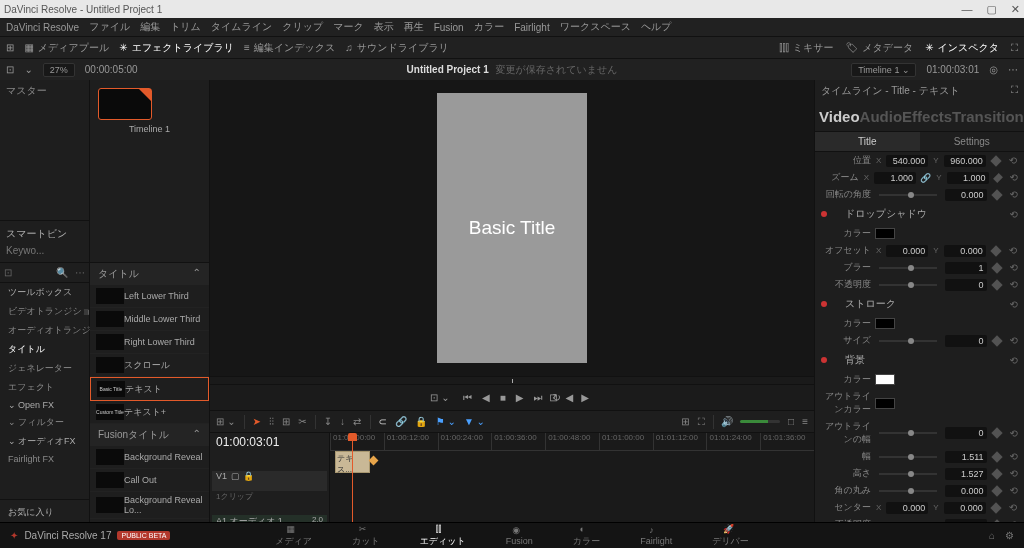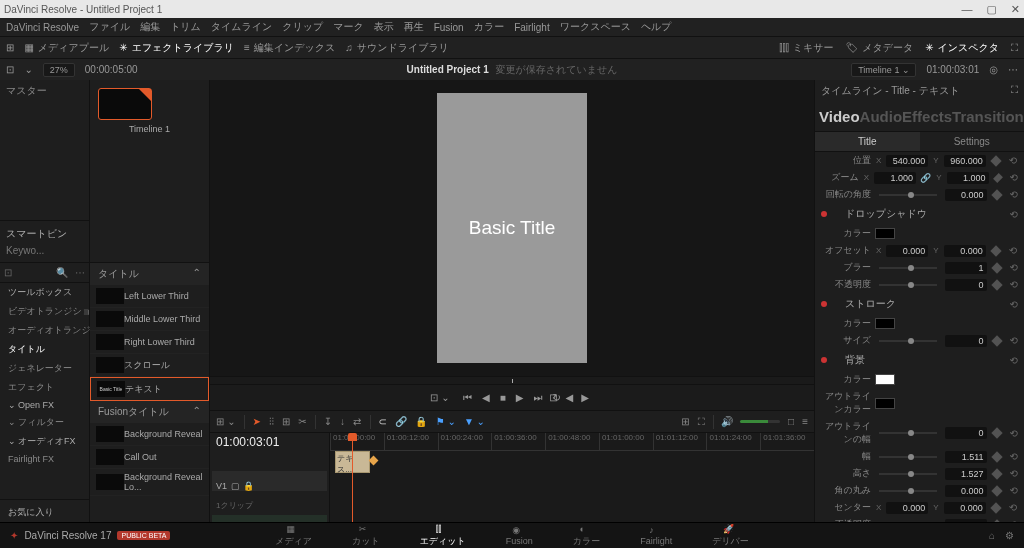--- a/index.html
+++ b/index.html
@@ -29,21 +29,21 @@
 .viewer { flex: 1; display:flex; align-items:center; justify-content:center; background: #161616; position:relative; }
 .canvas { width: 150px; height: 270px; background: #9a9a9a; display:flex; align-items:center; justify-content:center; color:#fff; font-size:19px; font-weight:400; }
 .transport { height: 26px; display:flex; align-items:center; justify-content:center; gap: 10px; border-top:1px solid #111; color:#999; }
 .transport .lft { position:absolute; left:220px; }
 .transport .rgt { position:absolute; right:225px; display:flex; gap:8px; }
 .tlbar { height: 22px; background:#1e1e1e; border-top:1px solid #111; display:flex; align-items:center; padding:0 6px; gap:8px; color:#888; }
 .tlbar .rtools { margin-left:auto; display:flex; gap:8px; align-items:center; }
 .arrow { color:#e35a2a; }
 .timeline { height: 90px; background:#1a1a1a; display:flex; border-top:1px solid #111; }
 .tracks-head { width: 120px; background:#1e1e1e; border-right:1px solid #111; padding:2px; }
-.track-head { height: 20px; display:flex; align-items:flex-end; gap:4px; font-size:9px; color:#aaa; padding:0 4px; }
+.track-head { height: 20px; display:flex; align-items:flex-start; gap:4px; font-size:9px; color:#aaa; padding:0 4px; }
 .track-head.vid { background:#2a2a2a; margin-top:18px; }
 .track-head.aud { background:#243028; margin-top:4px; }
 .tc-disp { font-size: 12px; color: #eee; padding: 0 4px; height:18px; }
 .timeline-body { flex:1; position:relative; }
 .ruler { height: 18px; border-bottom:1px solid #333; display:flex; font-size:8px; color:#666; }
 .ruler span { flex:1; border-left:1px solid #333; padding-left:2px; }
 .playhead { position:absolute; left:22px; top:0; bottom:0; width:1px; background:#e35a2a; }
 .playhead::before { content:""; position:absolute; top:0; left:-4px; width:9px; height:8px; background:#e35a2a; border-radius:2px 2px 0 0; }
 .clip { position:absolute; left:5px; top:18px; width:35px; height:22px; background:#c9b896; border:1px solid #a89770; font-size:8px; color:#333; padding:1px; }
 .clip .diamond { position:absolute; right:-8px; top:5px; width:7px; height:7px; background:#e8a54a; transform:rotate(45deg); }
@@ -204,20 +204,24 @@
           <span class="fx-lbl">Right Lower Third</span>
         </div>
       <div class="fx-item">
           <div class="fx-thumb"></div>
           <span class="fx-lbl">スクロール</span>
         </div>
       <div class="fx-item sel">
           <div class="fx-thumb" style="color:#ccc">Basic Title</div>
           <span class="fx-lbl">テキスト</span>
         </div>
+      <div class="fx-item">
+          <div class="fx-thumb" style="color:#ccc">Custom Title</div>
+          <span class="fx-lbl">テキスト+</span>
+        </div>
       <div class="fx-head">
           <span>Fusionタイトル</span>
           <span>⌃</span>
         </div>
       <div class="fx-item">
           <div class="fx-thumb"></div>
           <span class="fx-lbl">Background Reveal</span>
         </div>
       <div class="fx-item">
           <div class="fx-thumb"></div>

